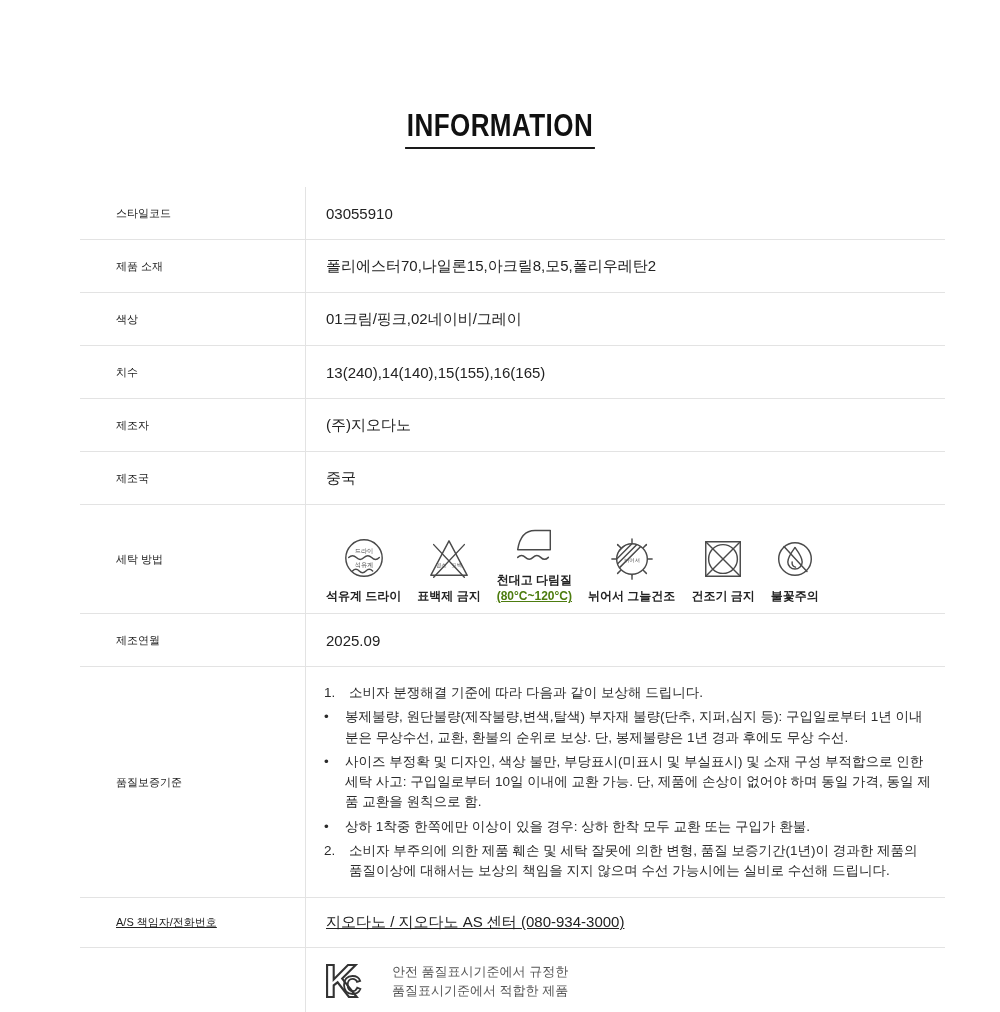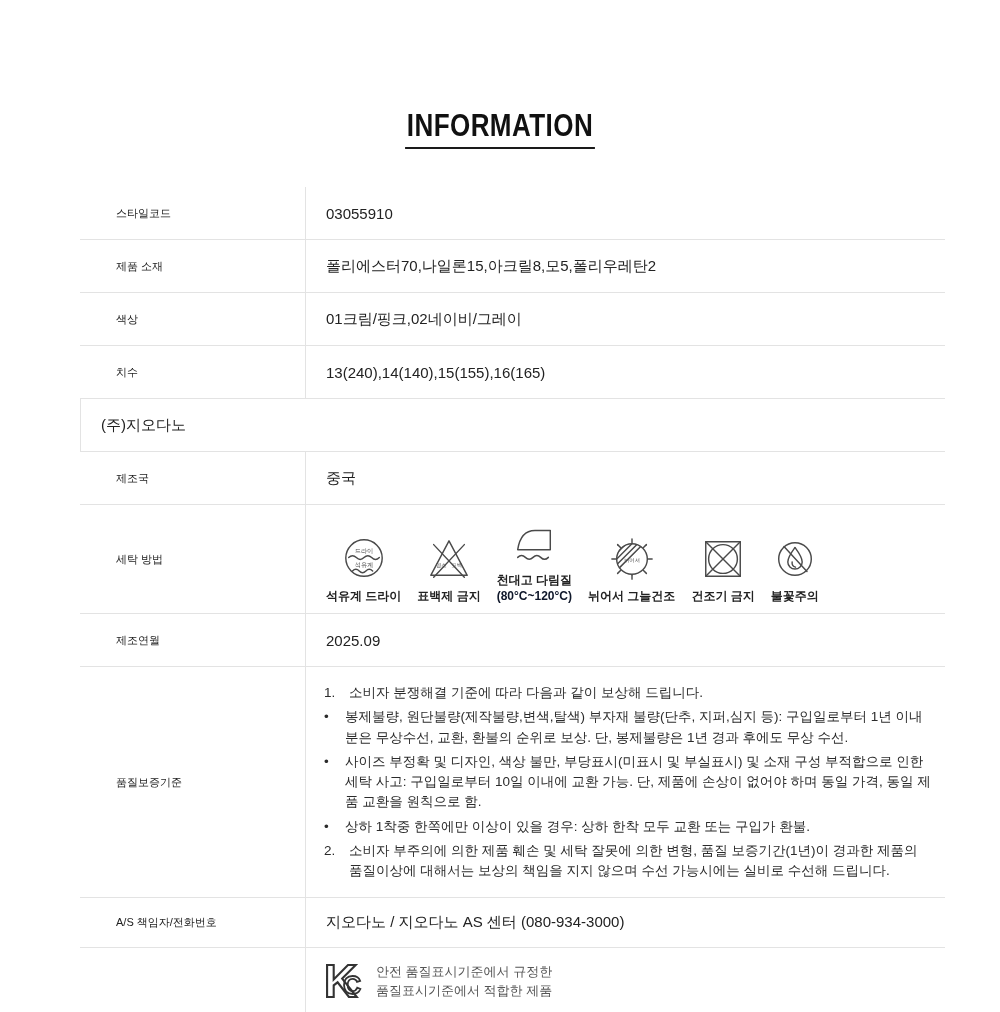--- a/index.html
+++ b/index.html
@@ -18,51 +18,51 @@
     letter-spacing: 0.5px;
     color: #111;
     border-bottom: 2px solid #1a1a1a;
     padding: 0 2px 3px 2px;
     transform: scaleX(0.84);
   }
   .info-table { margin-left: 80px; width: 865px; }
   .row { display: flex; border-bottom: 1px solid #e3e3e3; min-height: 53px; }
   .row-wash { min-height: 109px; }
   .row-quality { min-height: 182px; }
-  .row-as { min-height: 50px; }
+  .row-as { min-height: 50px; text-decoration: underline; }
   .row-kc { min-height: 66px; border-bottom: none; }
   .cell-label {
     width: 193px; flex-shrink: 0;
     display: flex; align-items: center;
     padding-left: 4px;
     font-size: 11px; color: #222; margin-left: 32px;
   }
   .cell-value {
     flex: 1;
     border-left: 1px solid #e3e3e3;
     display: flex; align-items: center;
     padding-left: 20px; padding-right: 10px;
     font-size: 15px; color: #222;
   }
   
   .wash-cell { align-items: flex-start; padding-top: 15px; }
   .wash-list { display: flex; gap: 16px; align-items: flex-end; }
   .wash-item { display: flex; flex-direction: column; align-items: center; }
   .wash-item svg { display: block; }
   .wash-label { margin-top: 6px; font-size: 12px; font-weight: bold; color: #222; text-align: center; line-height: 1.35; white-space: nowrap; }
-  .wash-sublabel { font-size: 12px; font-weight: bold; color: #0f172a; text-align: center; line-height: 1.35; white-space: nowrap; }
+  .wash-sublabel { font-size: 12px; font-weight: bold; color: #4d7c0f; text-align: center; line-height: 1.35; white-space: nowrap; text-decoration: underline; }
   
   .quality-cell { flex-direction: column; align-items: stretch; justify-content: center; padding: 14px 14px 14px 18px; }
   .q-item { display: flex; font-size: 13.5px; line-height: 1.5; color: #2b2b2b; margin: 2px 0; }
   .q-marker { flex-shrink: 0; width: 17px; }
   .q-item.bullet .q-marker { width: 13px; }
   .q-text { flex: 1; margin-left: 8px; }
   
   .kc-cell { align-items: center; }
-  .kc-text { margin-left: 10px; font-size: 13px; line-height: 1.5; color: #555; }
+  .kc-text { margin-left: 26px; font-size: 13px; line-height: 1.5; color: #555; }
   svg .stroke { fill: none; stroke: #4a4a4a; stroke-width: 1.5; stroke-linecap: round; stroke-linejoin: round; }
   svg text.tiny { fill: #4a4a4a; stroke: none; font-family: "Liberation Sans", sans-serif; }
 </style>
 </head>
 <body>
 
 <div class="title-wrap">
   <span class="page-title">INFORMATION</span>
 </div>
 
@@ -82,20 +82,21 @@
     <div class="cell-label">색상</div>
     <div class="cell-value">01크림/핑크,02네이비/그레이</div>
   </div>
 
   <div class="row">
     <div class="cell-label">치수</div>
     <div class="cell-value">13(240),14(140),15(155),16(165)</div>
   </div>
 
   <div class="row">
+    <div class="cell-label">제조자</div>
     <div class="cell-value">(주)지오다노</div>
   </div>
 
   <div class="row">
     <div class="cell-label">제조국</div>
     <div class="cell-value">중국</div>
   </div>
 
   <div class="row row-wash">
     <div class="cell-label">세탁 방법</div>

